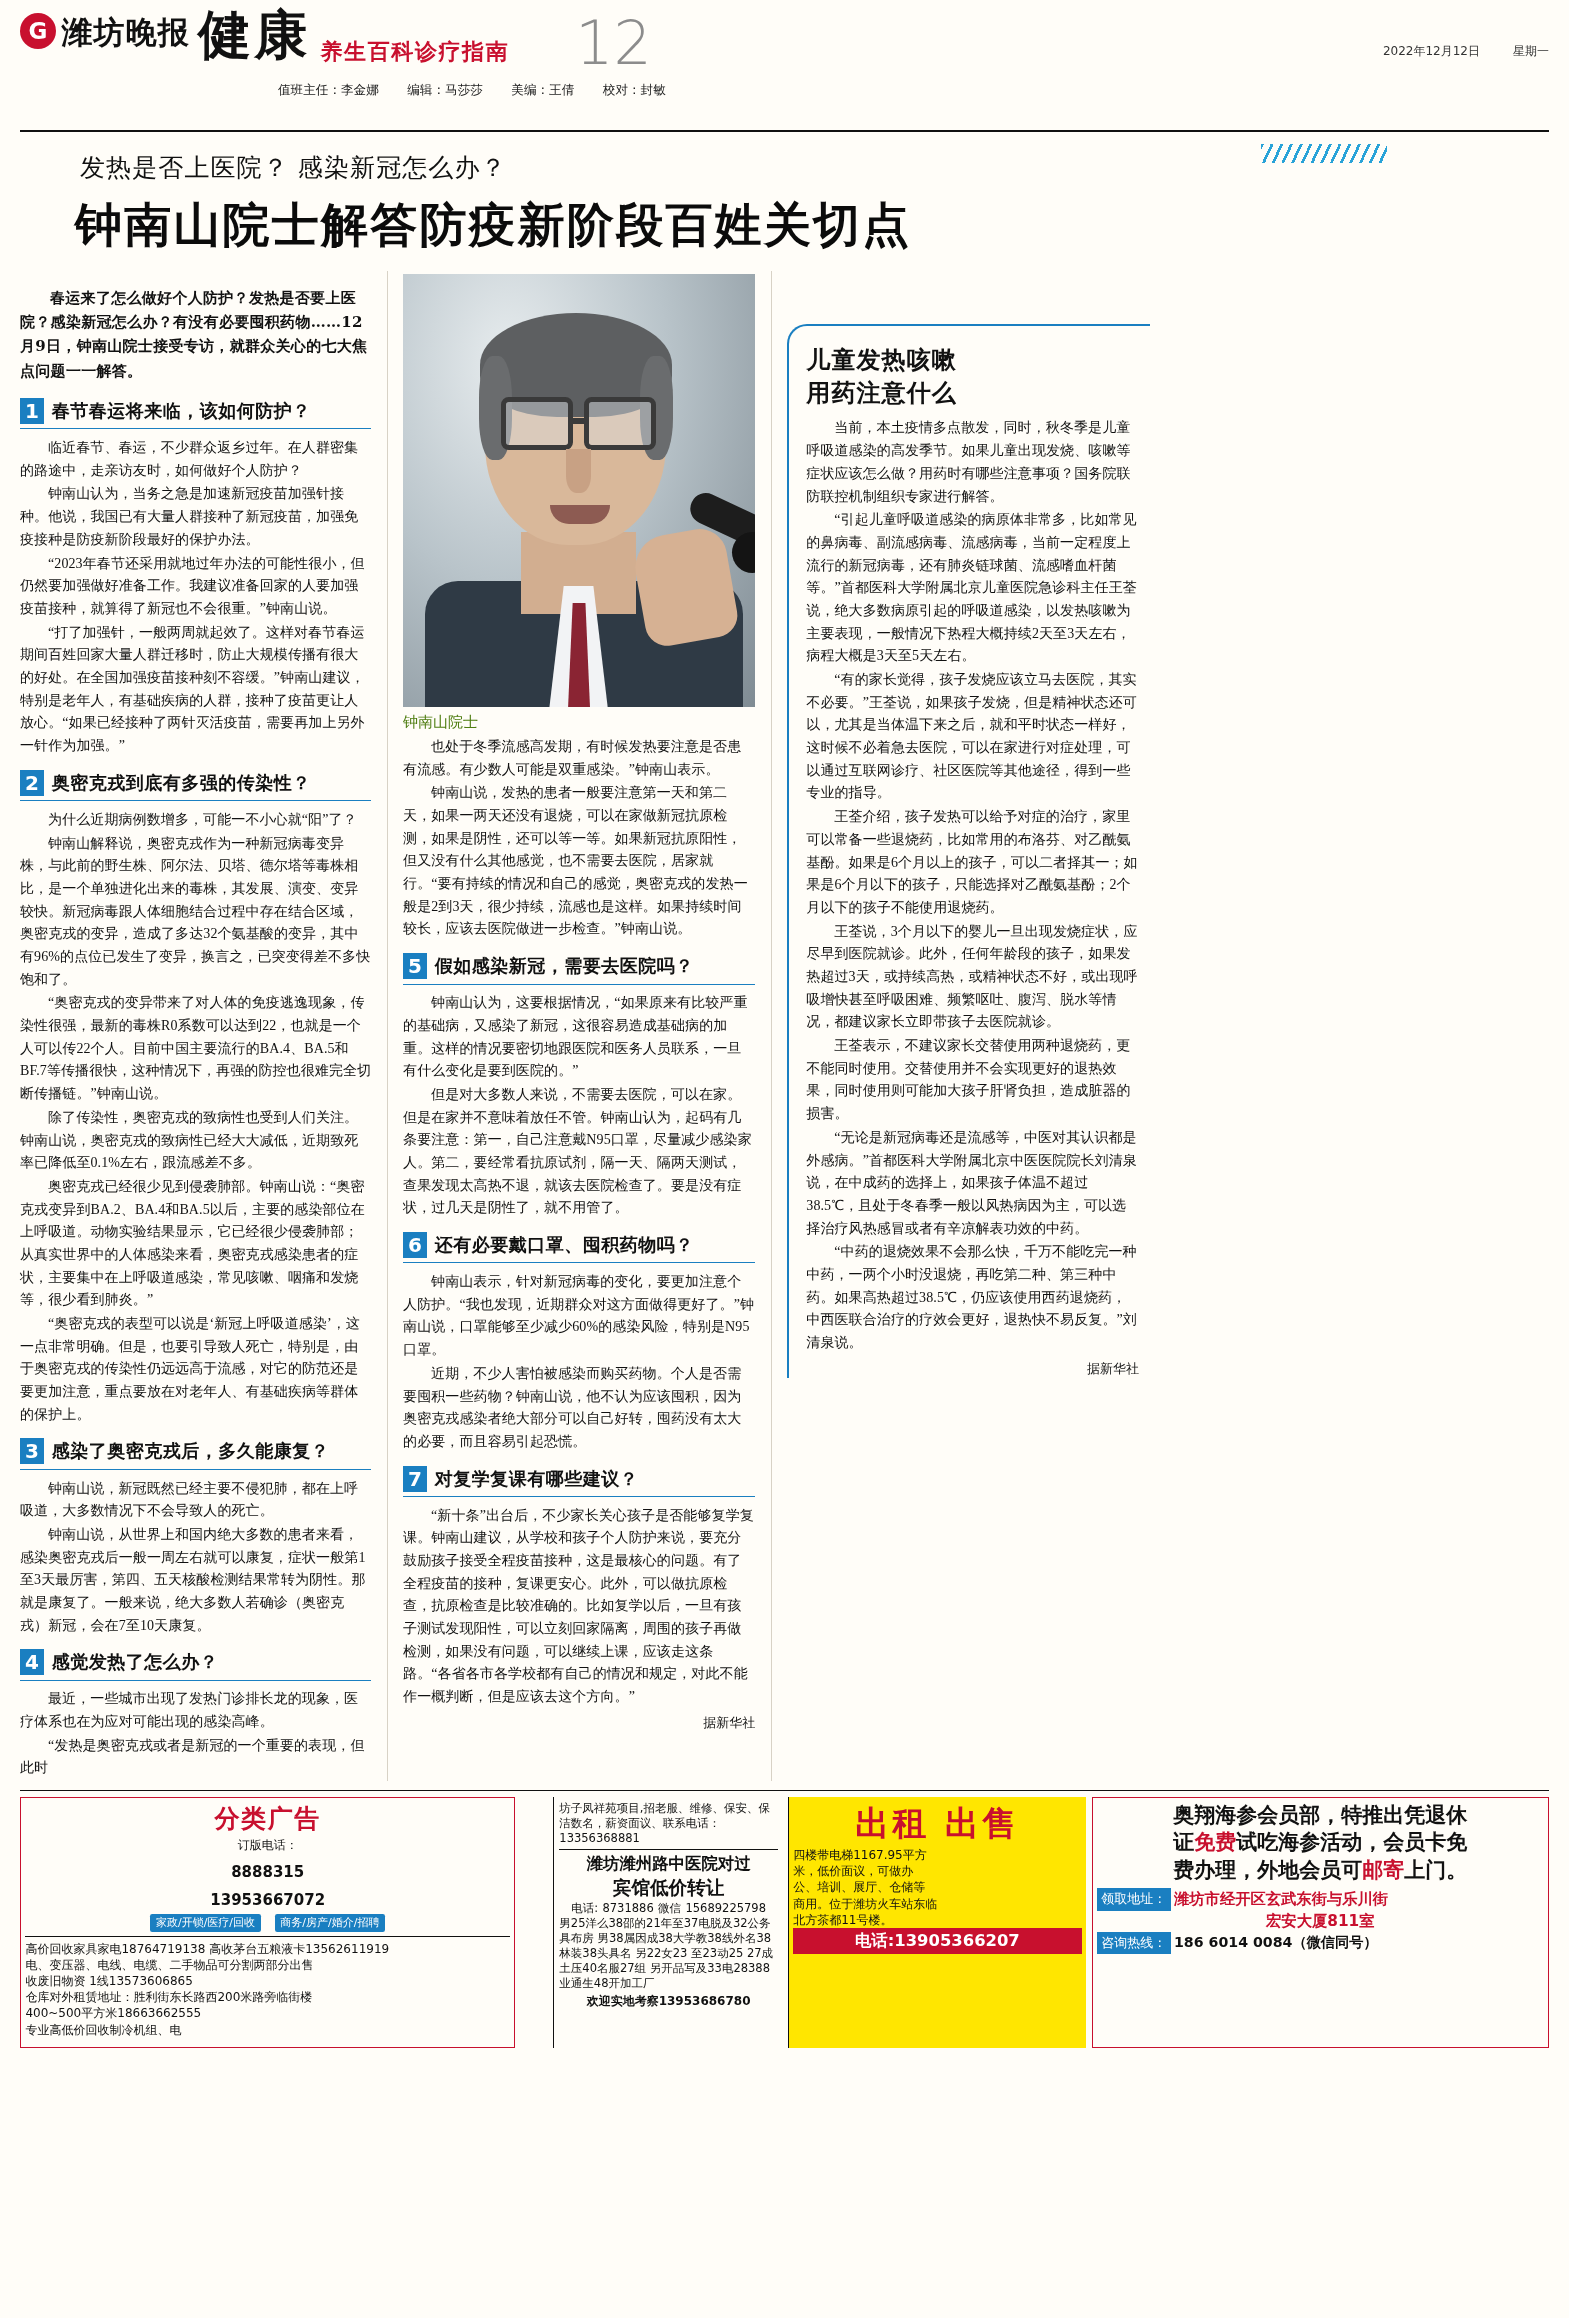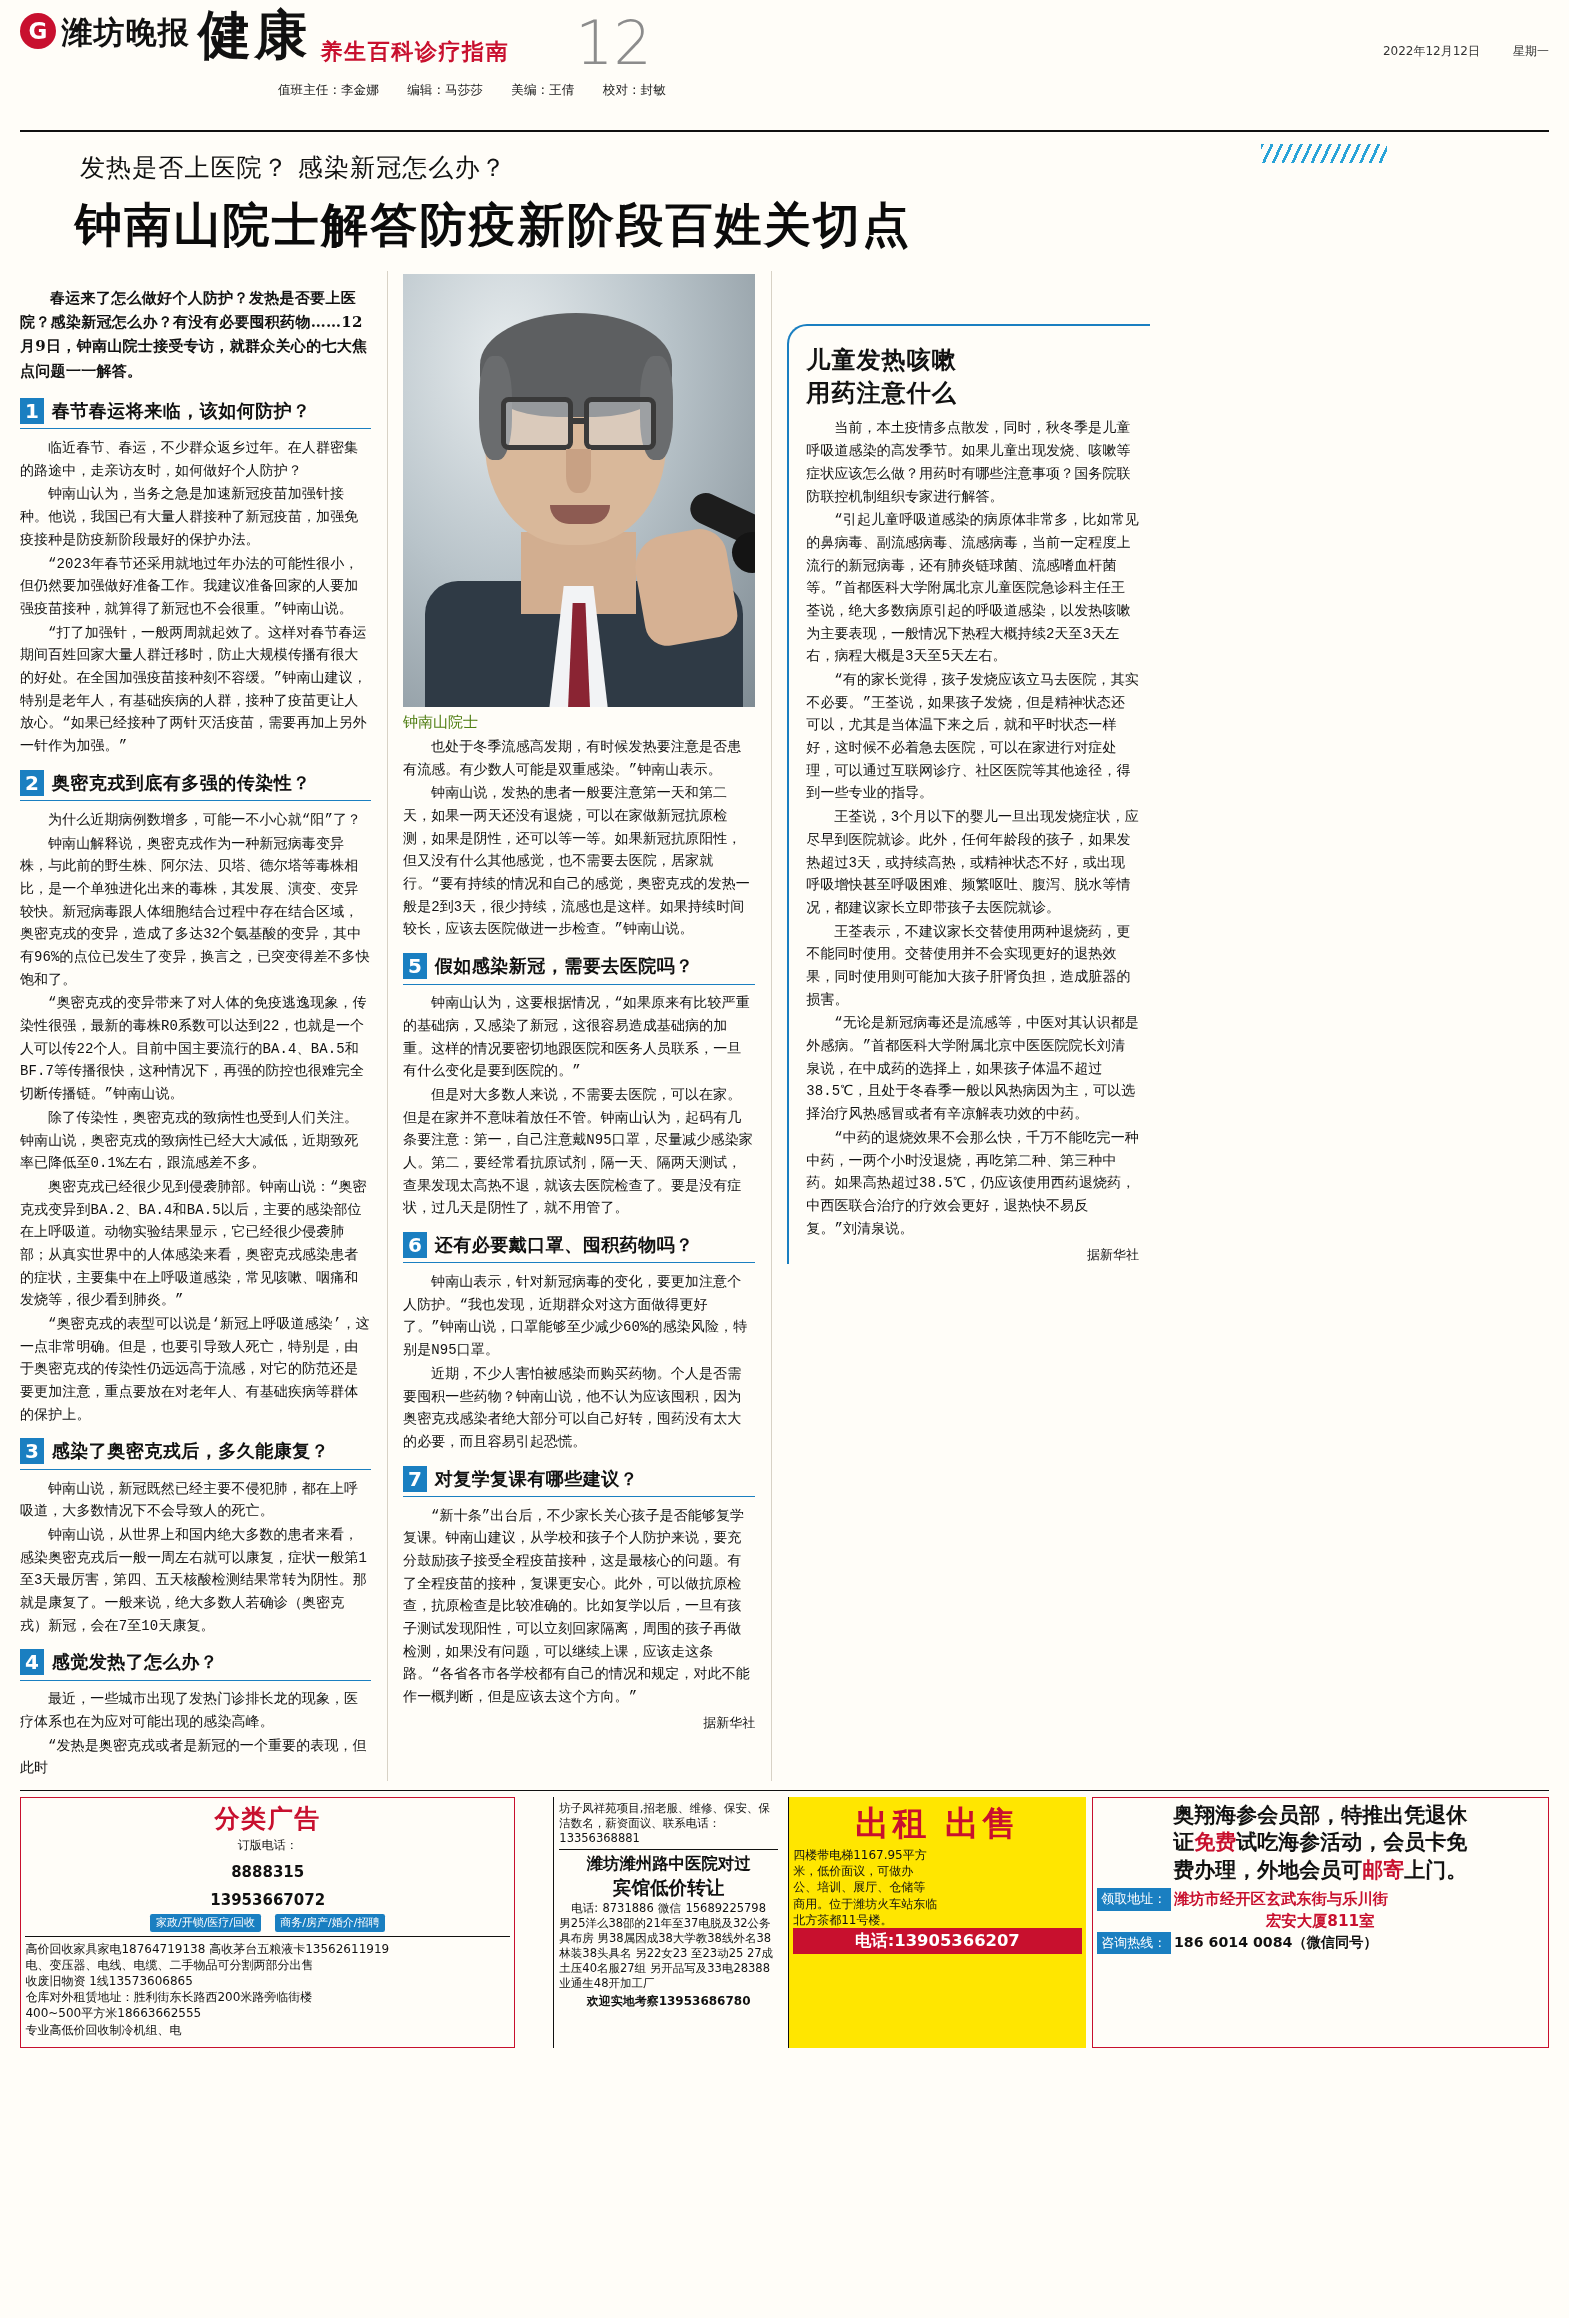--- a/index.html
+++ b/index.html
@@ -56,21 +56,21 @@
   .col2 { width: 384px; padding: 0 15.3px; border-left: 1.1px solid #d8d2c6; }
   .col3 { width: 395px; padding: 0 15.3px; border-left: 1.1px solid #d8d2c6; }
   .col4 { width: 384px; padding-left: 18.6px; }
 
   .lead {
     font-size: 15px; line-height: 1.62; text-indent: 2em; letter-spacing:0.3px;
     font-weight: bold; font-family: "DejaVu Serif","Liberation Serif", serif;
   }
   p.body {
     font-size: 14px; line-height: 1.62; text-indent: 2em; margin: 0 0 1.1px 0;
-    font-family: Liberation Mono, monospace; letter-spacing: 0.1px;
+    font-family: Liberation Serif, serif; letter-spacing: 0.1px;
   }
   .qrow { display:flex; align-items:center; gap: 7.7px; margin: 12px 0 7.7px 0; }
   .qnum {
     width: 24px; height: 26px; background:#1a7fc1; color:#fff; font-size: 20px; font-weight:bold;
     display:flex; align-items:center; justify-content:center;
   }
   .qtext { font-size: 18px; font-weight: bold; letter-spacing: 0.5px; }
   .qunder { border-bottom: 1.6px solid #1a7fc1; padding-bottom: 4.4px; margin-bottom: 7.7px; }
 
   
@@ -250,20 +250,21 @@
       <div class="source">据新华社</div>
     </div>
 
     <div class="col col3">
       <div class="sidebox">
         <h2 style="white-space:pre-line">儿童发热咳嗽
 用药注意什么</h2>
         <p class="body">当前，本土疫情多点散发，同时，秋冬季是儿童呼吸道感染的高发季节。如果儿童出现发烧、咳嗽等症状应该怎么做？用药时有哪些注意事项？国务院联防联控机制组织专家进行解答。</p>
         <p class="body">“引起儿童呼吸道感染的病原体非常多，比如常见的鼻病毒、副流感病毒、流感病毒，当前一定程度上流行的新冠病毒，还有肺炎链球菌、流感嗜血杆菌等。”首都医科大学附属北京儿童医院急诊科主任王荃说，绝大多数病原引起的呼吸道感染，以发热咳嗽为主要表现，一般情况下热程大概持续2天至3天左右，病程大概是3天至5天左右。</p>
         <p class="body">“有的家长觉得，孩子发烧应该立马去医院，其实不必要。”王荃说，如果孩子发烧，但是精神状态还可以，尤其是当体温下来之后，就和平时状态一样好，这时候不必着急去医院，可以在家进行对症处理，可以通过互联网诊疗、社区医院等其他途径，得到一些专业的指导。</p>
+        <p class="body">王荃介绍，孩子发热可以给予对症的治疗，家里可以常备一些退烧药，比如常用的布洛芬、对乙酰氨基酚。如果是6个月以上的孩子，可以二者择其一；如果是6个月以下的孩子，只能选择对乙酰氨基酚；2个月以下的孩子不能使用退烧药。</p>
         <p class="body">王荃说，3个月以下的婴儿一旦出现发烧症状，应尽早到医院就诊。此外，任何年龄段的孩子，如果发热超过3天，或持续高热，或精神状态不好，或出现呼吸增快甚至呼吸困难、频繁呕吐、腹泻、脱水等情况，都建议家长立即带孩子去医院就诊。</p>
         <p class="body">王荃表示，不建议家长交替使用两种退烧药，更不能同时使用。交替使用并不会实现更好的退热效果，同时使用则可能加大孩子肝肾负担，造成脏器的损害。</p>
         <p class="body">“无论是新冠病毒还是流感等，中医对其认识都是外感病。”首都医科大学附属北京中医医院院长刘清泉说，在中成药的选择上，如果孩子体温不超过38.5℃，且处于冬春季一般以风热病因为主，可以选择治疗风热感冒或者有辛凉解表功效的中药。</p>
         <p class="body">“中药的退烧效果不会那么快，千万不能吃完一种中药，一两个小时没退烧，再吃第二种、第三种中药。如果高热超过38.5℃，仍应该使用西药退烧药，中西医联合治疗的疗效会更好，退热快不易反复。”刘清泉说。</p>
         <div class="source">据新华社</div>
       </div>
     </div>
     <div class="col col4"></div>
   </div>
 

